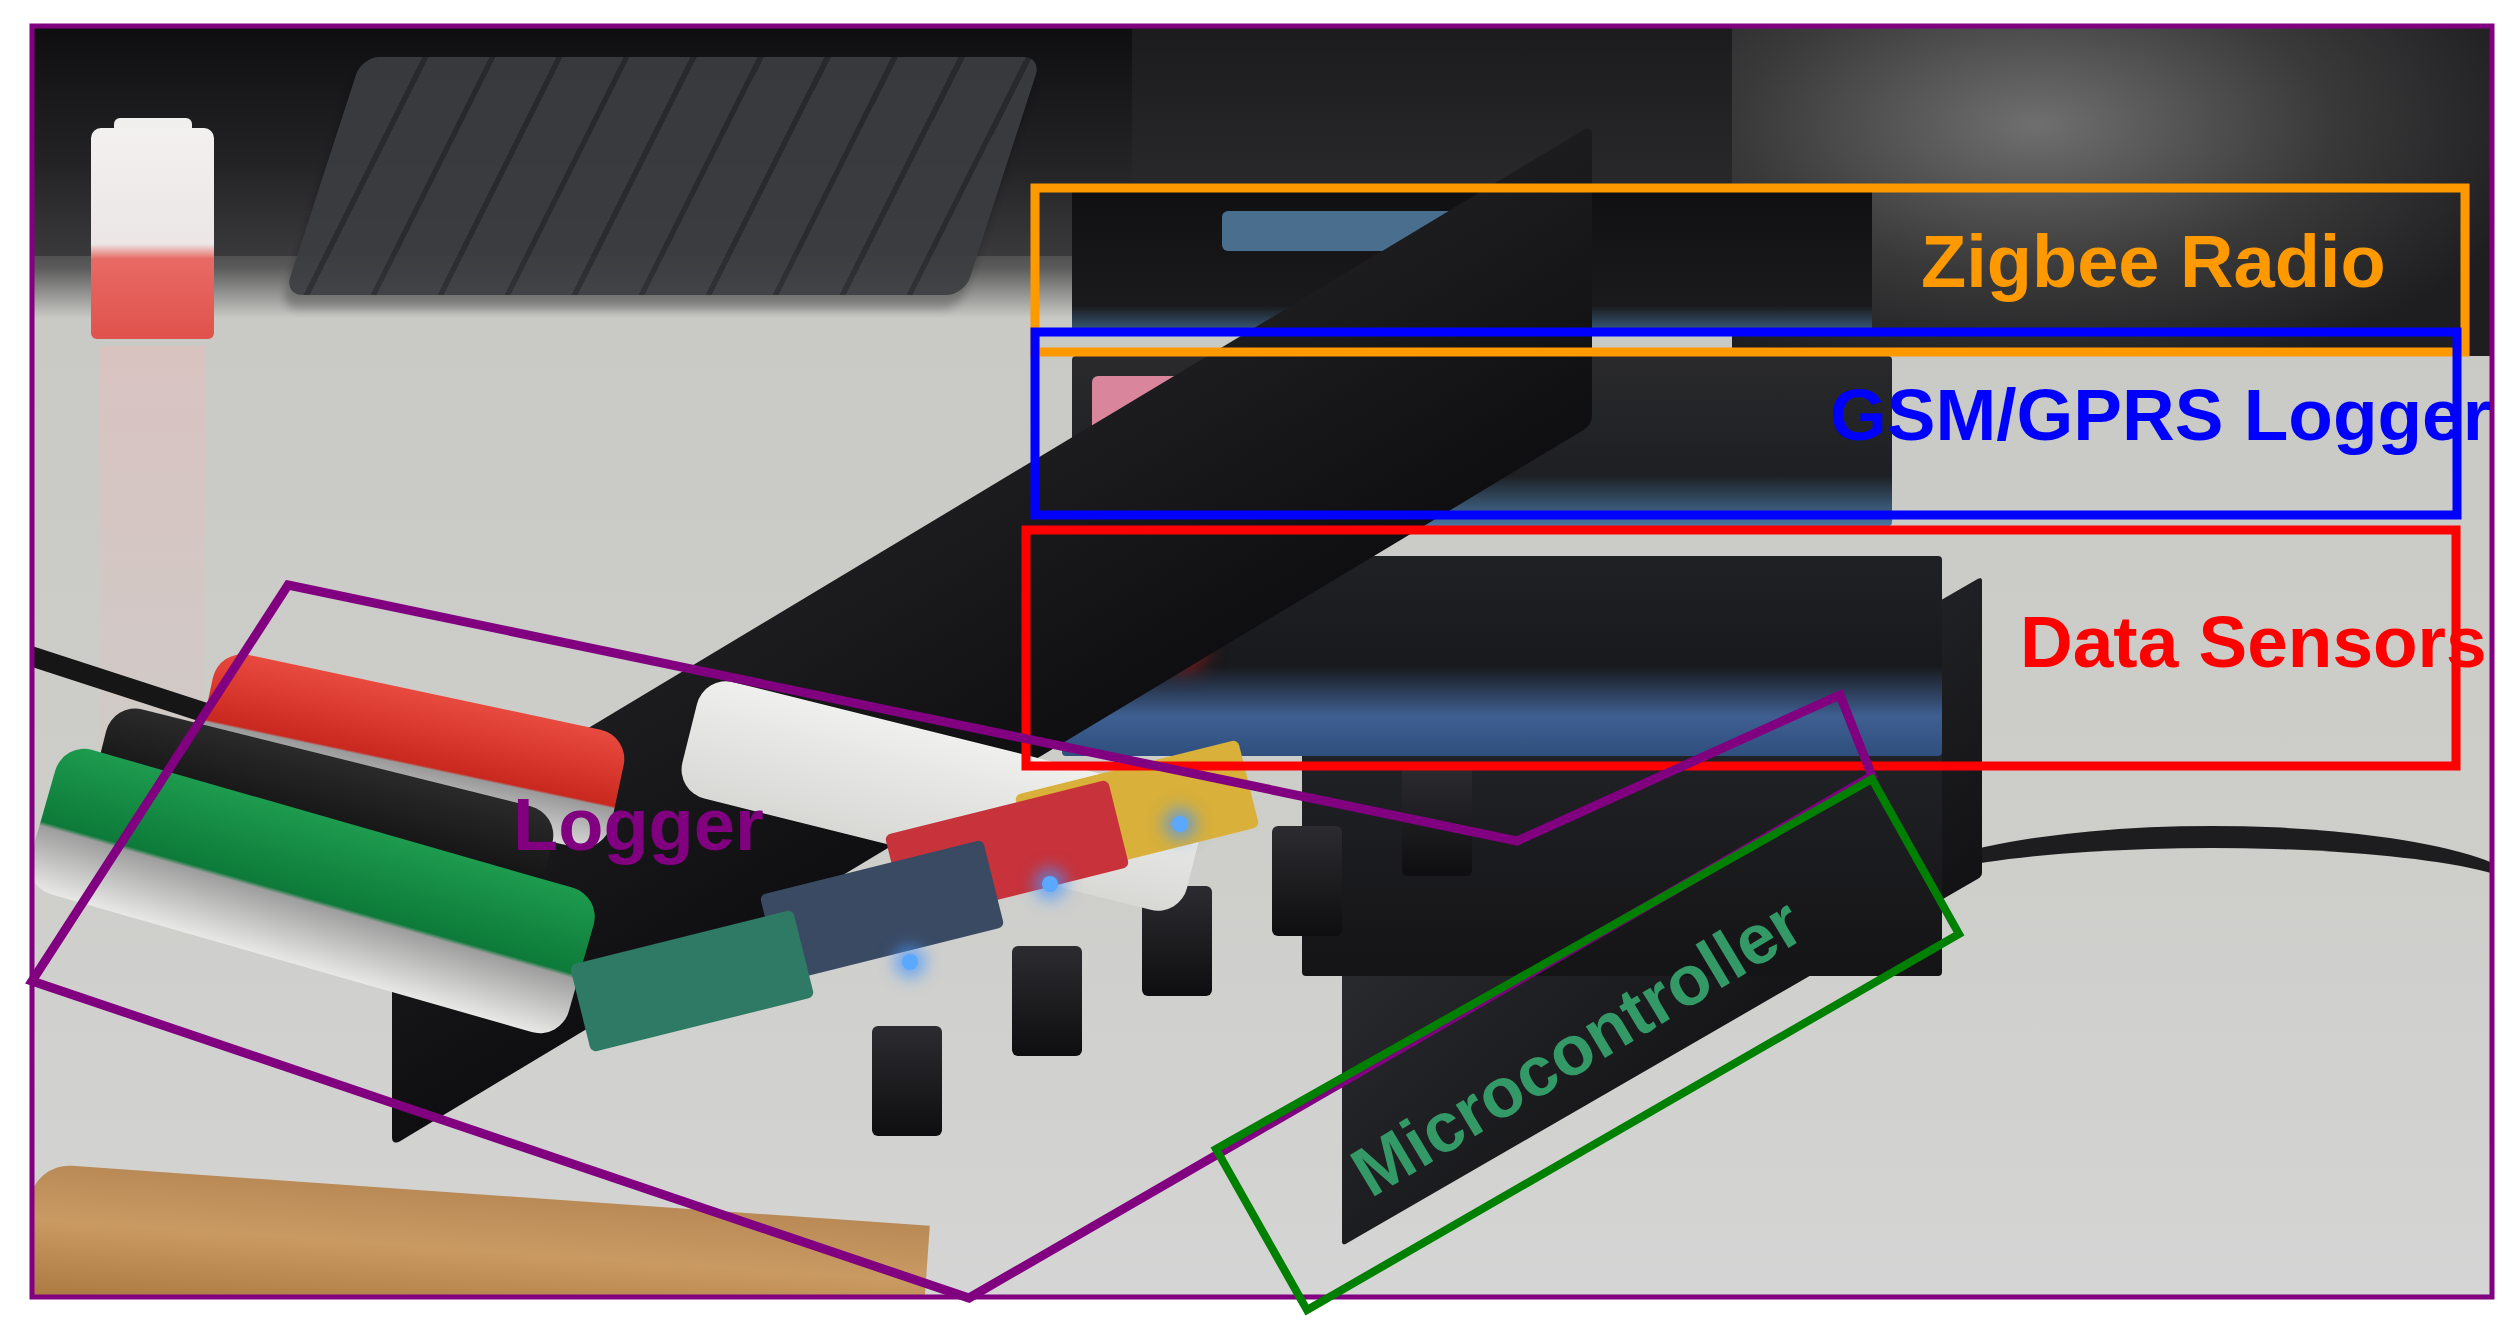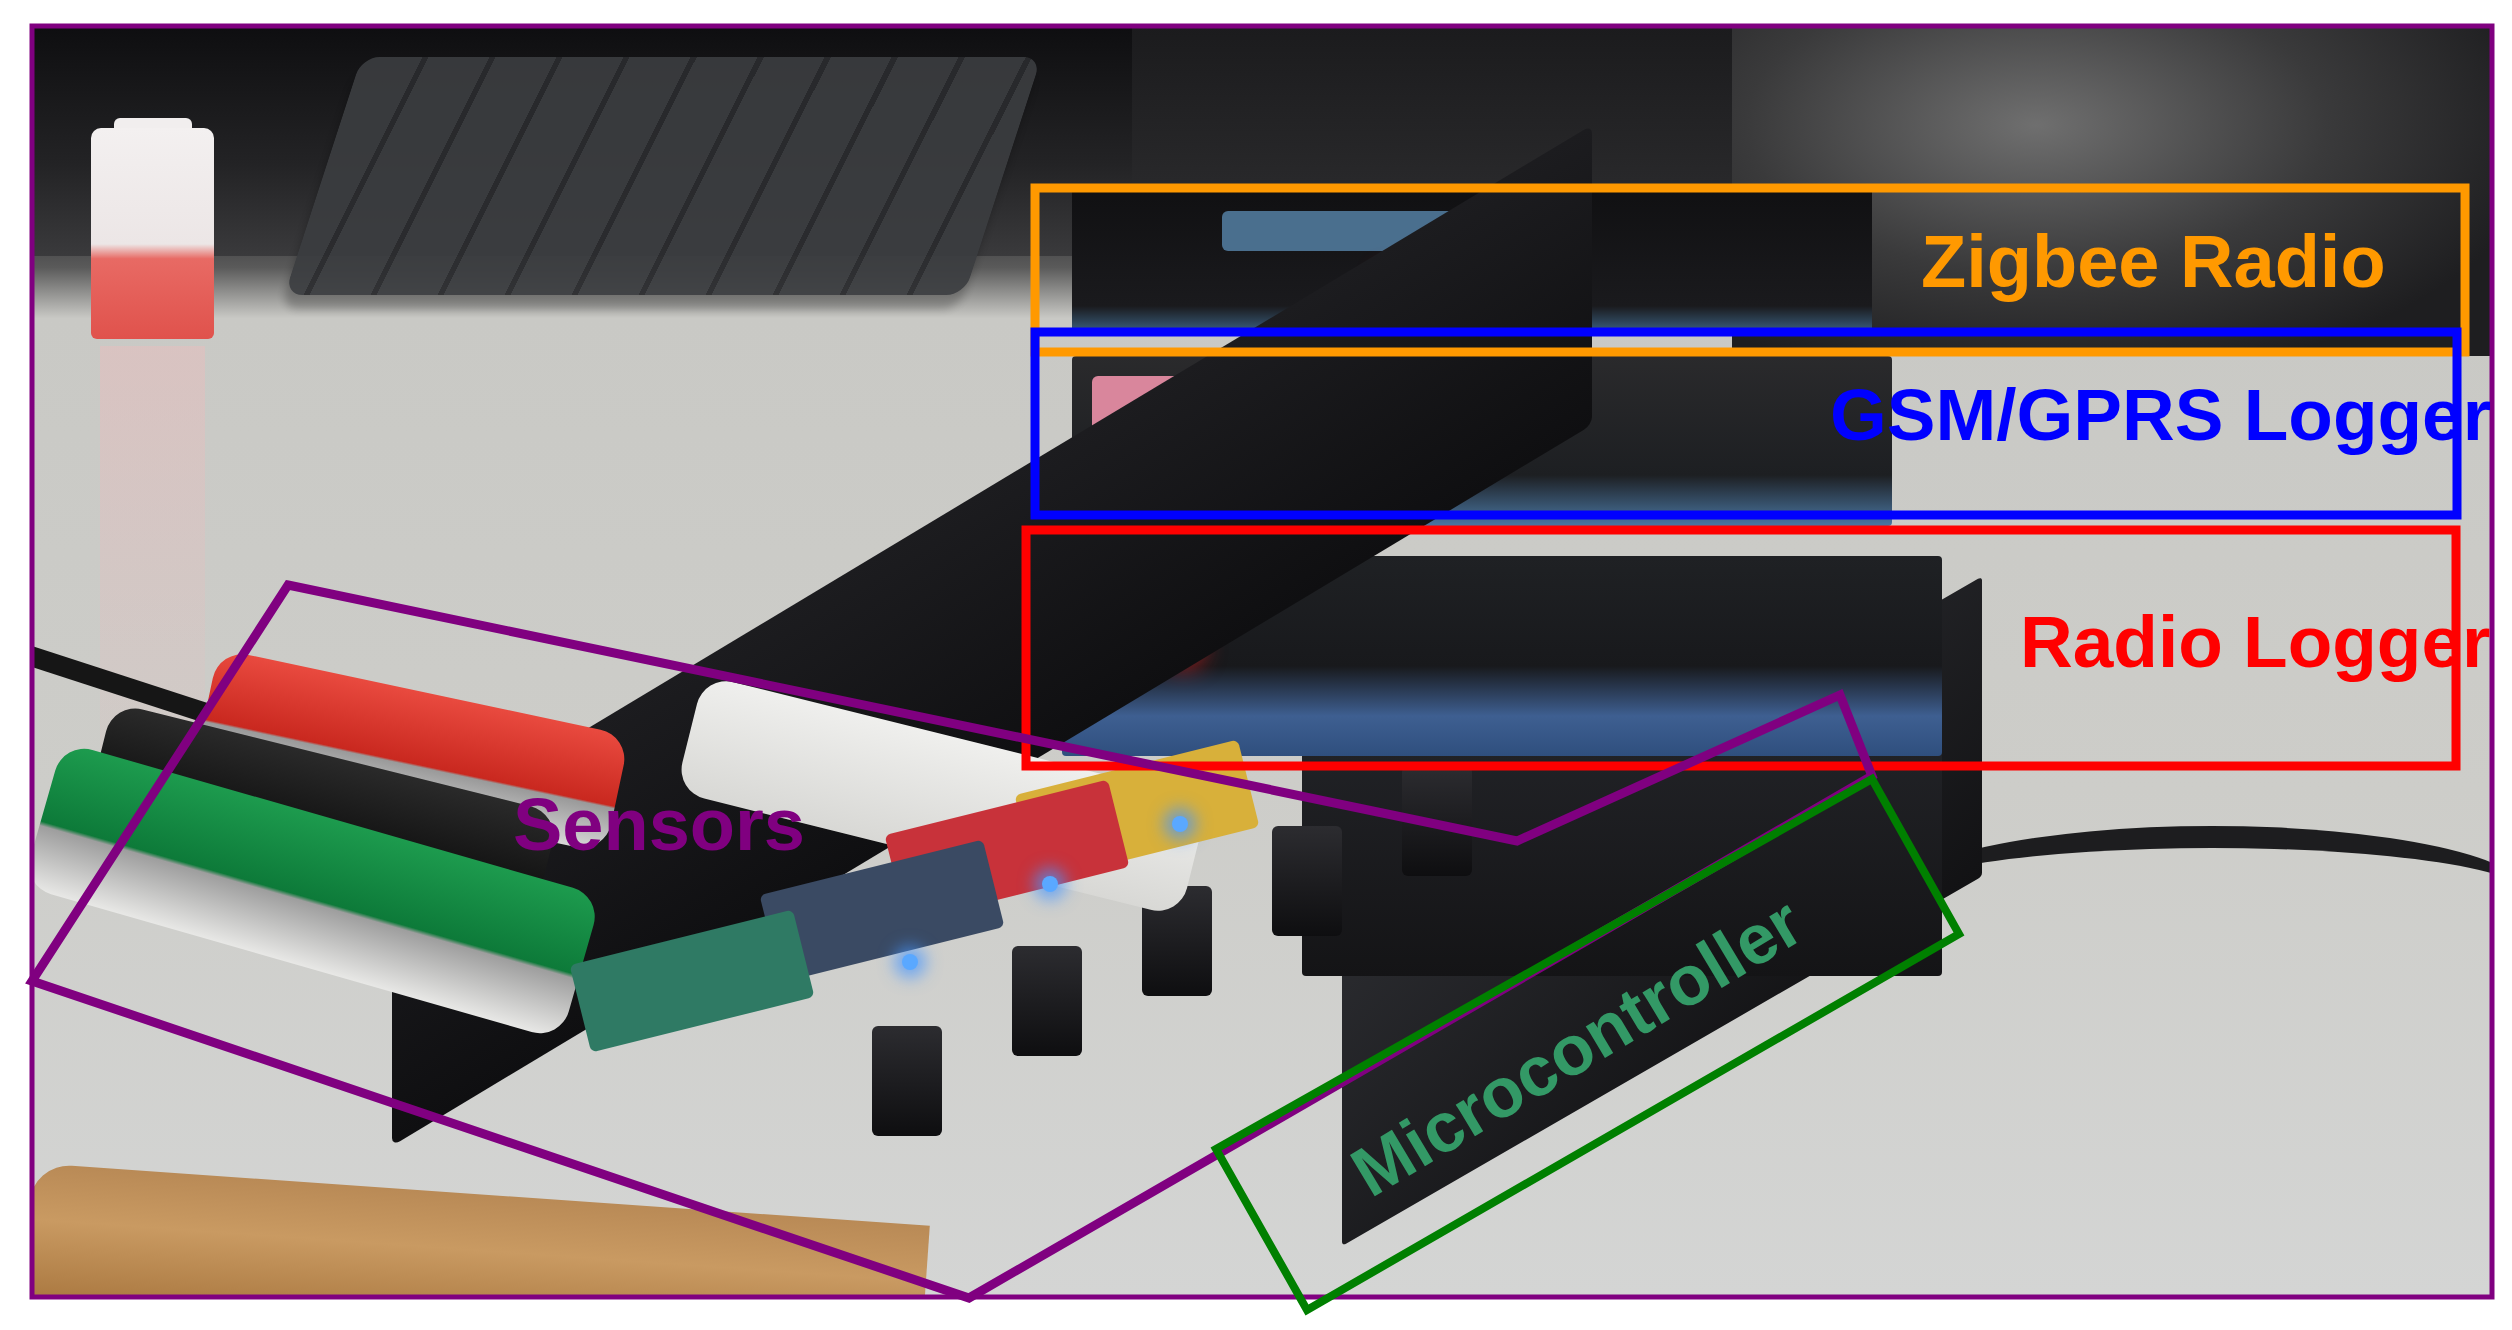--- a/index.html
+++ b/index.html
@@ -121,15 +121,15 @@
   <rect x="32" y="26" width="2460" height="1271" fill="none" stroke="#800080" stroke-width="5"></rect>
   <rect x="1035" y="188" width="1430" height="164" fill="none" stroke="#FF9900" stroke-width="9"></rect>
   <rect x="1035" y="332" width="1422" height="183" fill="none" stroke="#0000FF" stroke-width="9"></rect>
   <rect x="1026" y="530" width="1430" height="236" fill="none" stroke="#FF0000" stroke-width="9"></rect>
   <polygon points="288,585 1517,841 1840,695 1872,776 969,1298 32,981" fill="none" stroke="#800080" stroke-width="9" stroke-linejoin="miter"></polygon>
   <polygon points="1872,779 1959,934 1307,1310 1216,1149" fill="none" stroke="#008000" stroke-width="8"></polygon>
 </svg>
 
 <div class="label" id="label-zigbee">Zigbee Radio</div>
 <div class="label" id="label-gsm">GSM/GPRS Logger</div>
-<div class="label" id="label-logger">Radio Logger</div>
-<div class="label" id="label-sensors">Sensors</div>
+<div class="label" id="label-logger">Data Sensors</div>
+<div class="label" id="label-sensors">Logger</div>
 <div class="label" id="label-mcu">Microcontroller</div>
 
 </body></html>

